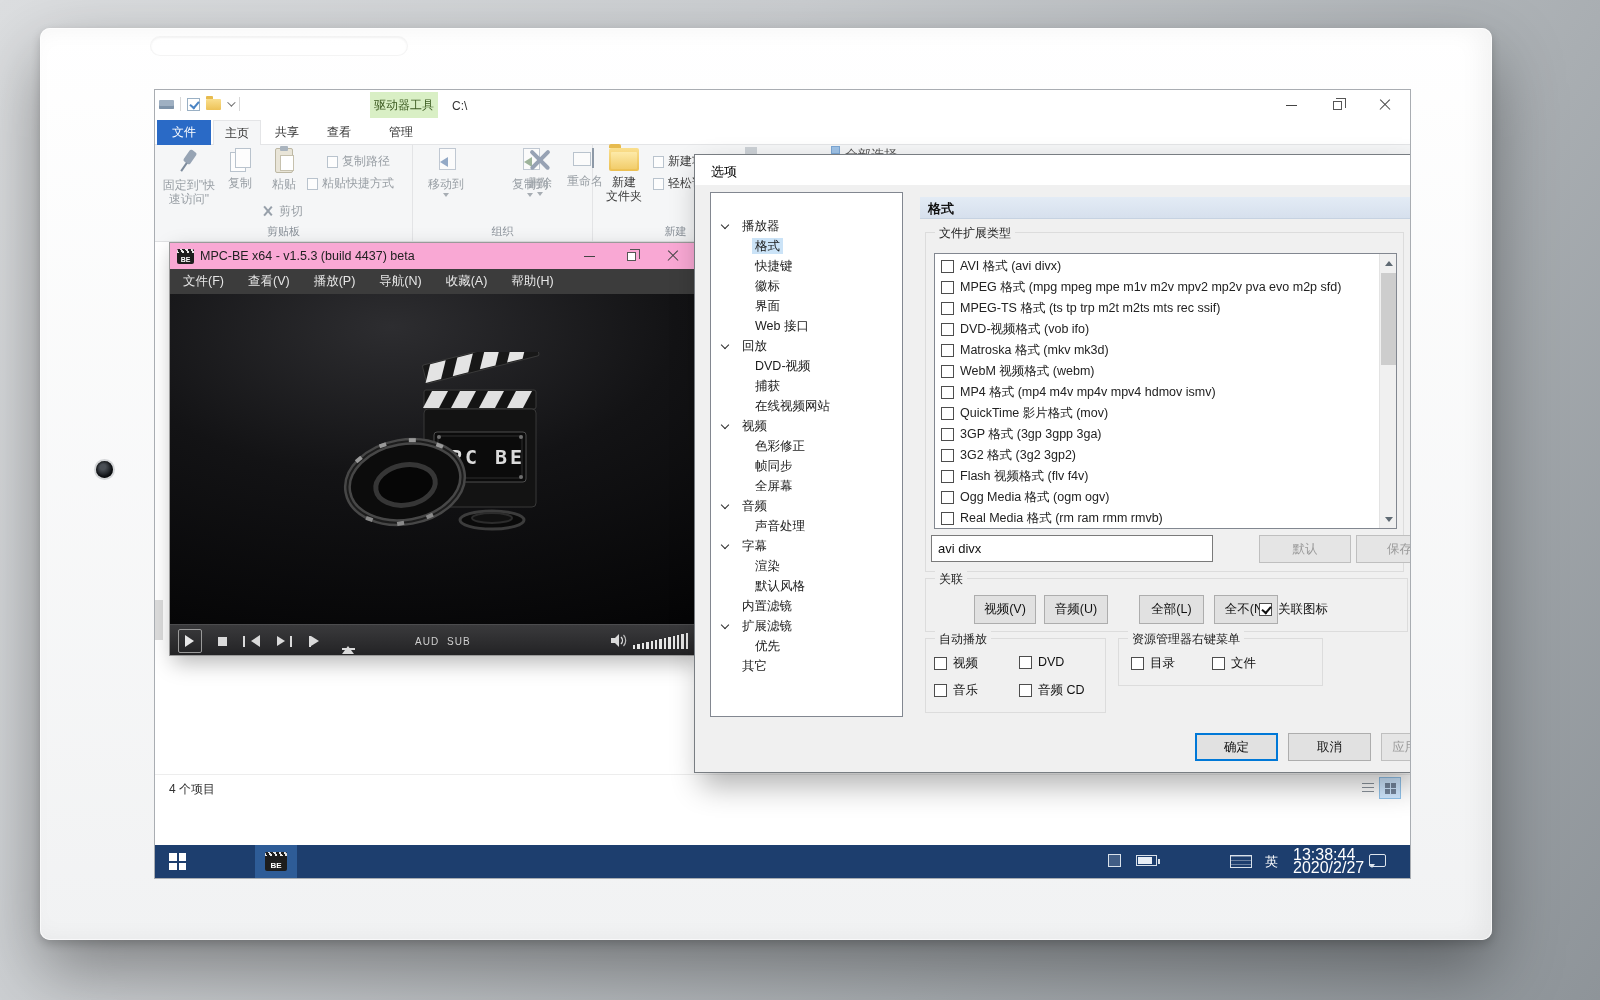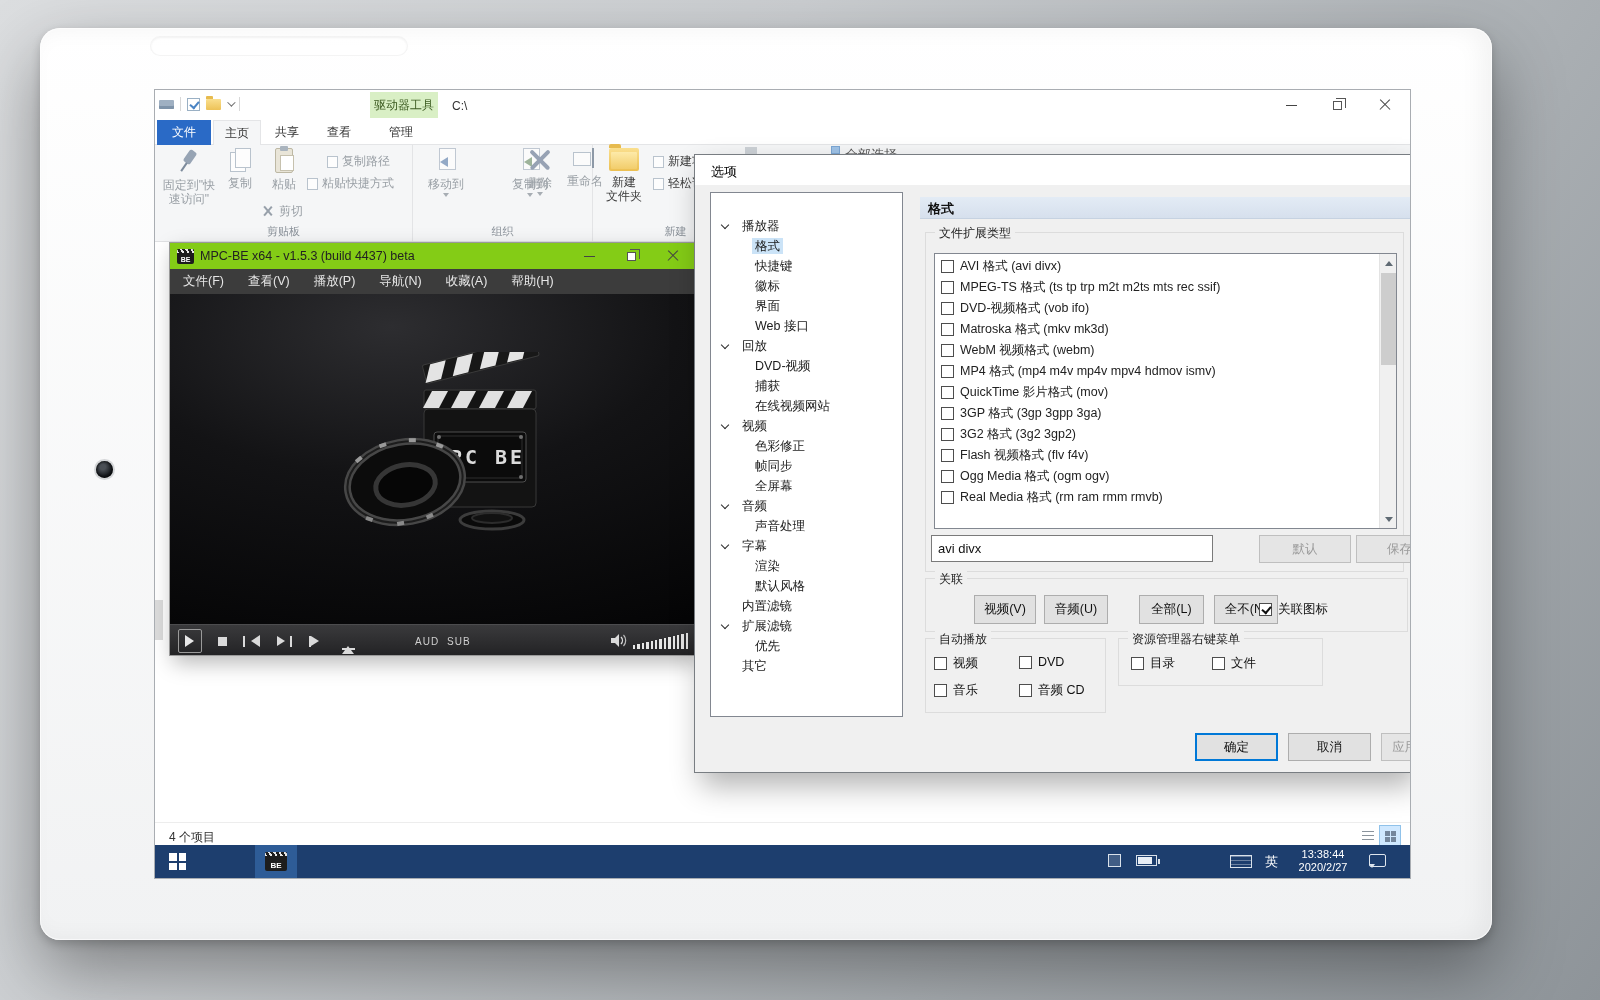--- a/index.html
+++ b/index.html
@@ -1,21 +1,21 @@
 <!DOCTYPE html>
 <html><head>
 <meta charset="utf-8">
 <style>
   * { margin:0; padding:0; box-sizing:border-box; }
   body { font-family:"Liberation Sans","DejaVu Sans",sans-serif; }
   .scene { position:relative; width:1600px; height:1000px; overflow:hidden;
     background:linear-gradient(125deg,#dcdee0 0%,#cbced1 35%,#a9aeb2 70%,#8e9499 100%); }
   .tablet { position:absolute; left:40px; top:28px; width:1452px; height:912px;
     background:linear-gradient(180deg,#ffffff,#f1f2f3);
-    border-radius:20px;
+    border-radius:10px;
     box-shadow:0 30px 70px rgba(0,0,0,.38), 0 4px 10px rgba(0,0,0,.18),
       inset 0 0 0 1px rgba(255,255,255,.65), inset -10px 0 24px rgba(0,0,0,.05); }
   .bezel-slot { position:absolute; left:110px; top:8px; width:258px; height:20px;
     border-radius:10px; border:1px solid rgba(0,0,0,.045);
     background:rgba(255,255,255,.5); box-shadow:inset 0 1px 2px rgba(0,0,0,.05); }
   .camera { position:absolute; left:56px; top:433px; width:17px; height:17px; border-radius:50%;
     background:radial-gradient(circle at 40% 35%,#4a4f55 0 18%,#15181c 60%,#000 100%);
     box-shadow:inset 0 0 3px #000, 0 0 0 2px #d4d6d8; }
   .screen { position:absolute; left:115px; top:62px; width:1255px; height:788px;
     background:#fff; overflow:hidden; box-shadow:0 0 0 1px #a9adb2; font-size:12px; color:#222; }
@@ -90,35 +90,35 @@
   .ic-newfolder { width:30px; height:23px; background:linear-gradient(#fadf8e,#ecc052); border-radius:2px; position:relative; }
   .ic-newfolder::before { content:""; position:absolute; left:0; top:-4px; width:12px; height:4px; background:#e7bb4e; border-radius:2px 2px 0 0; }
   .ic-newfolder::after { content:""; position:absolute; left:2px; top:4px; right:2px; bottom:2px; background:linear-gradient(#fdeaa9,#f2cd6b); border-radius:1px; }
   .frag1 { position:absolute; left:590px; top:57px; width:12px; height:7px; background:#ccd1d6; }
   .fragsel { position:absolute; left:676px; top:56px; width:96px; height:9px; overflow:hidden; display:flex; gap:5px; color:#555; font-size:13px; }
   .fragsel .bsq { width:9px; height:8px; background:#9fc3e8; border:1px solid #7ba6d4; flex:none; }
 
   .x-filearea { position:absolute; left:0; top:152px; width:1255px; height:576px; background:#fff; }
   .nav-sliver { position:absolute; left:0; top:358px; width:8px; height:40px; background:#dcdcdc; }
 
-  .x-status { position:absolute; left:0; top:684px; width:1255px; height:27px; background:#fff; border-top:1px solid #ededed;margin-top:48px; }
+  .x-status { position:absolute; left:0; top:684px; width:1255px; height:27px; background:#fff; border-top:1px solid #ededed; }
   .x-status .txt { position:absolute; left:14px; top:6px; font-size:12px; color:#333; }
   .viewbtn { position:absolute; top:3px; width:20px; height:20px; display:flex; align-items:center; justify-content:center; }
   .viewbtn.v1 { left:1203px; } .viewbtn.v2 { left:1225px; background:#cfe8ff; box-shadow:0 0 0 1px #90c2ea; }
   .vb-lines { width:12px; height:10px; background:repeating-linear-gradient(#8a939c 0 1.5px, transparent 1.5px 4px); }
   .vb-grid { width:11px; height:11px; background:
      linear-gradient(#74869c,#74869c) 0 0/5px 5px no-repeat,
      linear-gradient(#74869c,#74869c) 6px 0/5px 5px no-repeat,
      linear-gradient(#74869c,#74869c) 0 6px/5px 5px no-repeat,
      linear-gradient(#74869c,#74869c) 6px 6px/5px 5px no-repeat; }
 
   
   .mpc { position:absolute; left:15px; top:153px; width:527px; height:412px; background:#fff; z-index:5;
     box-shadow:0 0 0 1px #9a9a9a, 3px 8px 20px rgba(0,0,0,.28); }
-  .m-title { position:absolute; left:0; top:0; width:100%; height:26px; background:#84cc16; display:flex; align-items:center; }
+  .m-title { position:absolute; left:0; top:0; width:100%; height:26px; background:#f9a8d4; display:flex; align-items:center; }
   .m-ico { width:17px; height:15px; margin:0 6px 0 7px; background:#1d1d1d; border-radius:2px; position:relative; color:#fff; font-size:7px; font-weight:bold; display:flex; align-items:flex-end; justify-content:center; padding-bottom:1px; }
   .m-ico::before { content:""; position:absolute; left:0; top:0; width:100%; height:4px;
     background:repeating-linear-gradient(60deg,#e8e8e8 0 2px,#1d1d1d 2px 4.5px); border-radius:2px 2px 0 0; }
   .m-title .t { font-size:12.5px; color:#222; }
   .m-btn { position:absolute; top:0; width:40px; height:26px; display:flex; align-items:center; justify-content:center; }
   .m-btn.mn { right:88px; } .m-btn.rs { right:46px; } .m-btn.cl { right:4px; }
   .m-menu { position:absolute; left:0; top:26px; width:100%; height:25px; background:#3c3c3c; display:flex; align-items:center; gap:24px; padding-left:13px; }
   .m-menu span { color:#e6e6e6; font-size:12.5px; }
   .m-video { position:absolute; left:0; top:51px; width:100%; height:330px;
     background:radial-gradient(120% 100% at 42% 10%, #2d2d30 0%, #131315 45%, #050506 100%); overflow:hidden; }
@@ -202,21 +202,21 @@
   .app-folder { left:154px; top:763px; width:22px; height:16px; background:linear-gradient(#f8d36d,#efb93f); border-radius:2px; position:absolute; }
   .app-folder::before { content:""; position:absolute; left:0; top:-4px; width:9px; height:4px; background:#e7b248; border-radius:2px 2px 0 0; }
   .app-folder::after { content:""; position:absolute; left:1px; top:2px; right:1px; bottom:1px; background:linear-gradient(#fce39a,#f3c75f); border-radius:1px; }
   .tr-sq { left:953px; top:9px; width:13px; height:13px; border:1px solid #d9e1ea; background:rgba(255,255,255,.16); }
   .tr-batt { left:981px; top:10px; width:21px; height:11px; border:1px solid #d9e1ea; position:absolute; }
   .tr-batt::before { content:""; position:absolute; left:1px; top:1px; bottom:1px; width:14px; background:#e8eef5; }
   .tr-batt::after { content:""; position:absolute; right:-4px; top:2.5px; width:2.5px; height:5px; background:#d9e1ea; }
   .tr-kbd { left:1075px; top:10px; width:22px; height:13px; border:1px solid #d9e1ea; position:absolute;
     background:repeating-linear-gradient(rgba(255,255,255,.35) 0 1px, transparent 1px 4px); }
   .tr-ime { left:1110px; top:8px; color:#fff; font-size:13px; }
-  .tr-clock { left:1138px; top:3px; width:60px; color:#fff; font-size:11px; line-height:13px; text-align:center; }
+  .tr-clock { left:1138px; top:3px; width:60px; color:#fff; font-size:16px; line-height:13px; text-align:left; }
   .tr-action { left:1214px; top:9px; width:17px; height:13px; border:1.5px solid #dfe6ee; border-radius:2px; position:absolute; }
   .tr-action::after { content:""; position:absolute; left:-1px; bottom:-5px; width:0; height:0;
     border:3px solid transparent; border-top:4px solid #dfe6ee; }
 </style>
 </head>
 <body>
 
 <div class="scene">
  <div class="tablet">
   <div class="bezel-slot"></div>
@@ -493,20 +493,24 @@
 
       <div class="gbox gb-ext">
         <span class="glab">文件扩展类型</span>
         <div class="listbox">
           <div class="fmt-row">
                 <span class="cb"></span>
                 <span>AVI 格式 (avi divx)</span>
               </div>
           <div class="fmt-row">
                 <span class="cb"></span>
+                <span>MPEG 格式 (mpg mpeg mpe m1v m2v mpv2 mp2v pva evo m2p sfd)</span>
+              </div>
+          <div class="fmt-row">
+                <span class="cb"></span>
                 <span>MPEG-TS 格式 (ts tp trp m2t m2ts mts rec ssif)</span>
               </div>
           <div class="fmt-row">
                 <span class="cb"></span>
                 <span>DVD-视频格式 (vob ifo)</span>
               </div>
           <div class="fmt-row">
                 <span class="cb"></span>
                 <span>Matroska 格式 (mkv mk3d)</span>
               </div>

